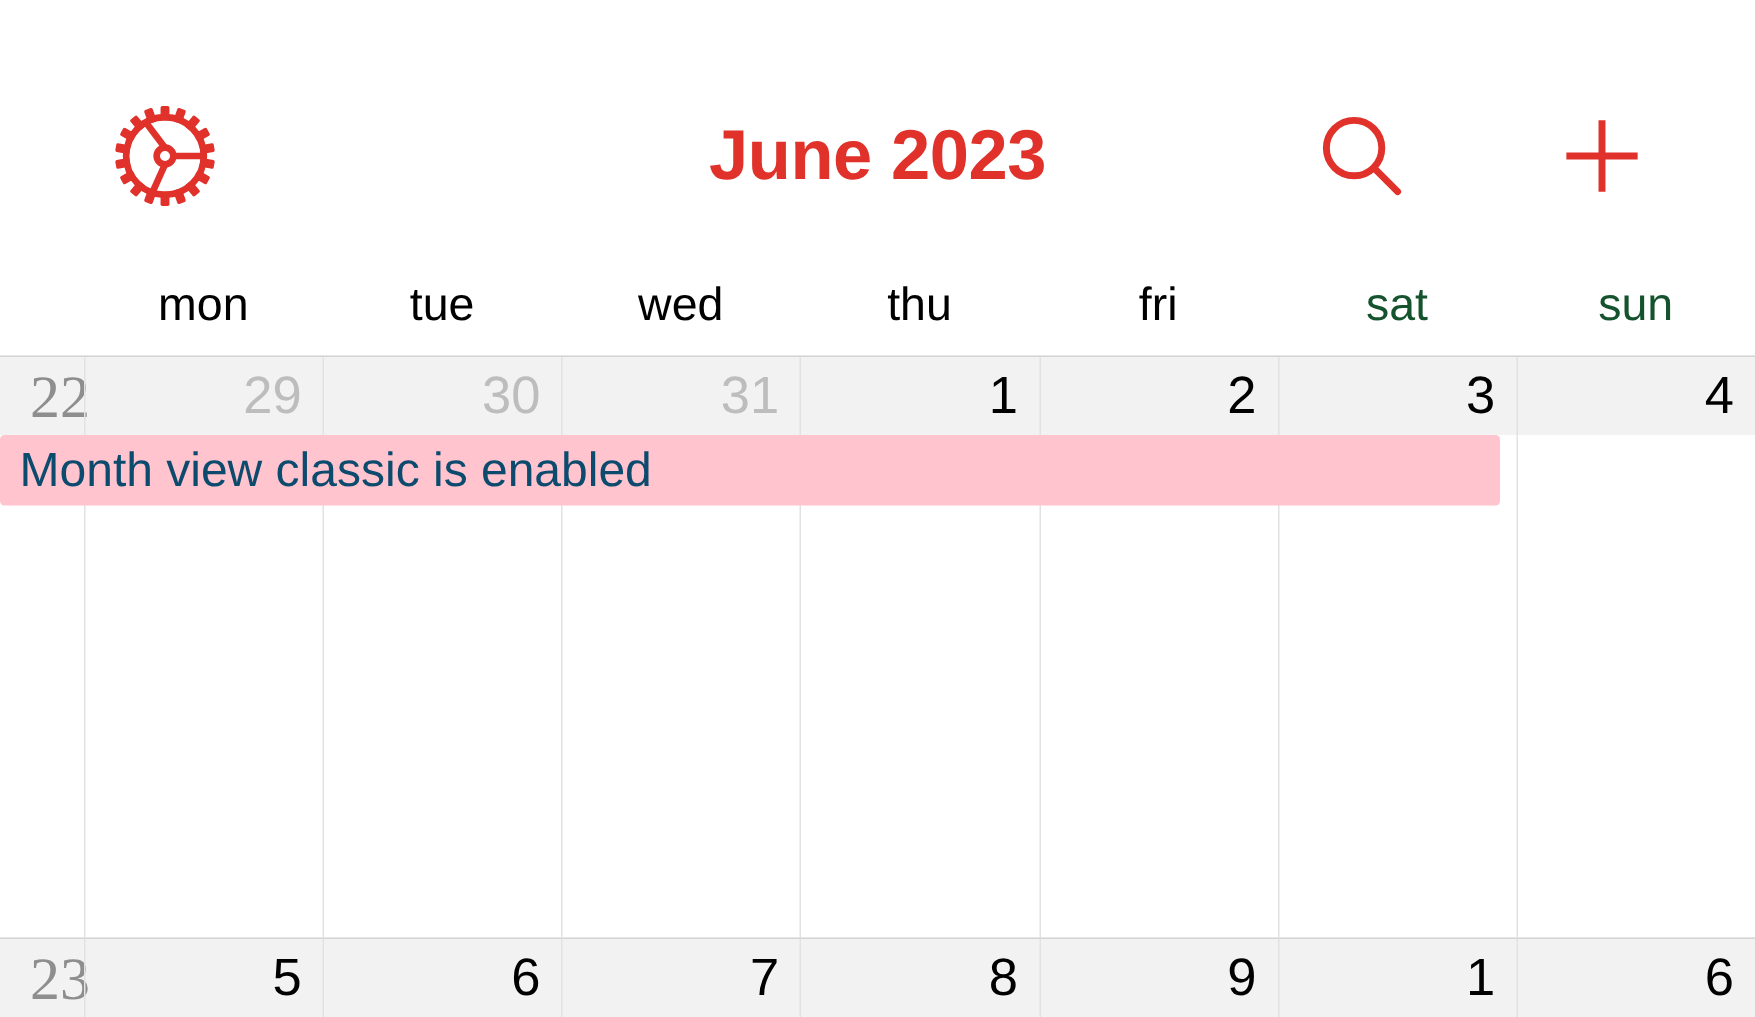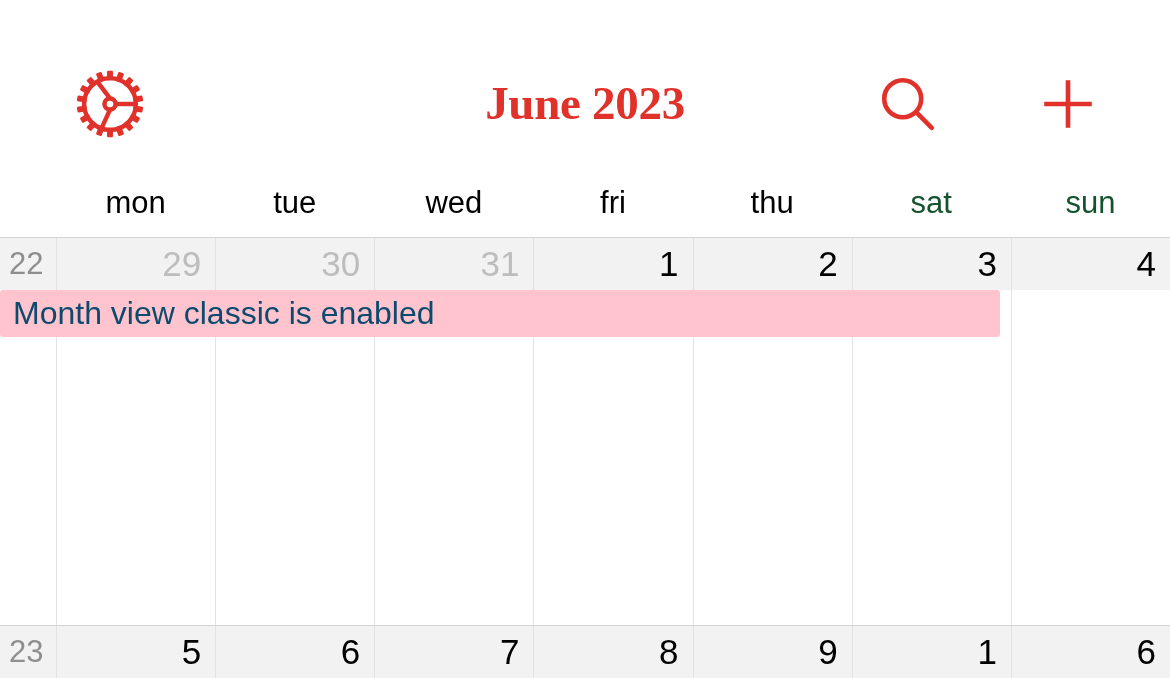--- a/index.html
+++ b/index.html
@@ -22,21 +22,20 @@
   }
 
   
   .toolbar {
     position: absolute;
     left: 0;
     top: 0;
     width: 1170px;
     height: 168px;
     background: #ffffff;
-    font-family: Liberation Serif, serif;
   }
   .tb-btn {
     position: absolute;
     display: flex;
     align-items: center;
     justify-content: center;
     cursor: pointer;
   }
   .settings-btn { left: 64px; top: 58px; width: 92px; height: 92px; }
   .search-btn   { left: 862px; top: 58px; width: 92px; height: 92px; }
@@ -96,24 +95,25 @@
     border-top: 1px solid #d4d4d4;
     box-sizing: border-box;
     display: flex;
   }
   .weeknum-cell {
     width: 56px;
     flex: 0 0 56px;
     display: flex;
     align-items: center;
     justify-content: flex-start;
-    padding-left: 9px;
-    box-sizing: border-box;
-    font-size: 31px;
+    padding-left: 20px;
+    box-sizing: border-box;
+    font-size: 40px;
     color: #8e8e8e;
+    font-family: Liberation Serif, serif;
   }
   .daynum-cell {
     flex: 1 1 0;
     display: flex;
     align-items: center;
     justify-content: flex-end;
     padding-right: 14px;
     box-sizing: border-box;
     font-size: 35px;
     color: #000000;
@@ -225,22 +225,22 @@
         </svg>
       </span>
     </div>
   </div>
 
   <div class="weekday-row">
     <div class="wk-spacer"></div>
     <div class="weekday">mon</div>
     <div class="weekday">tue</div>
     <div class="weekday">wed</div>
+    <div class="weekday">thu</div>
     <div class="weekday">fri</div>
-    <div class="weekday">thu</div>
     <div class="weekday weekend">sat</div>
     <div class="weekday weekend">sun</div>
   </div>
 
   <div class="week week-top">
     <div class="daynum-band">
       <div class="weeknum-cell">22</div>
       <div class="daynum-cell other-month">29</div>
       <div class="daynum-cell other-month">30</div>
       <div class="daynum-cell other-month">31</div>

